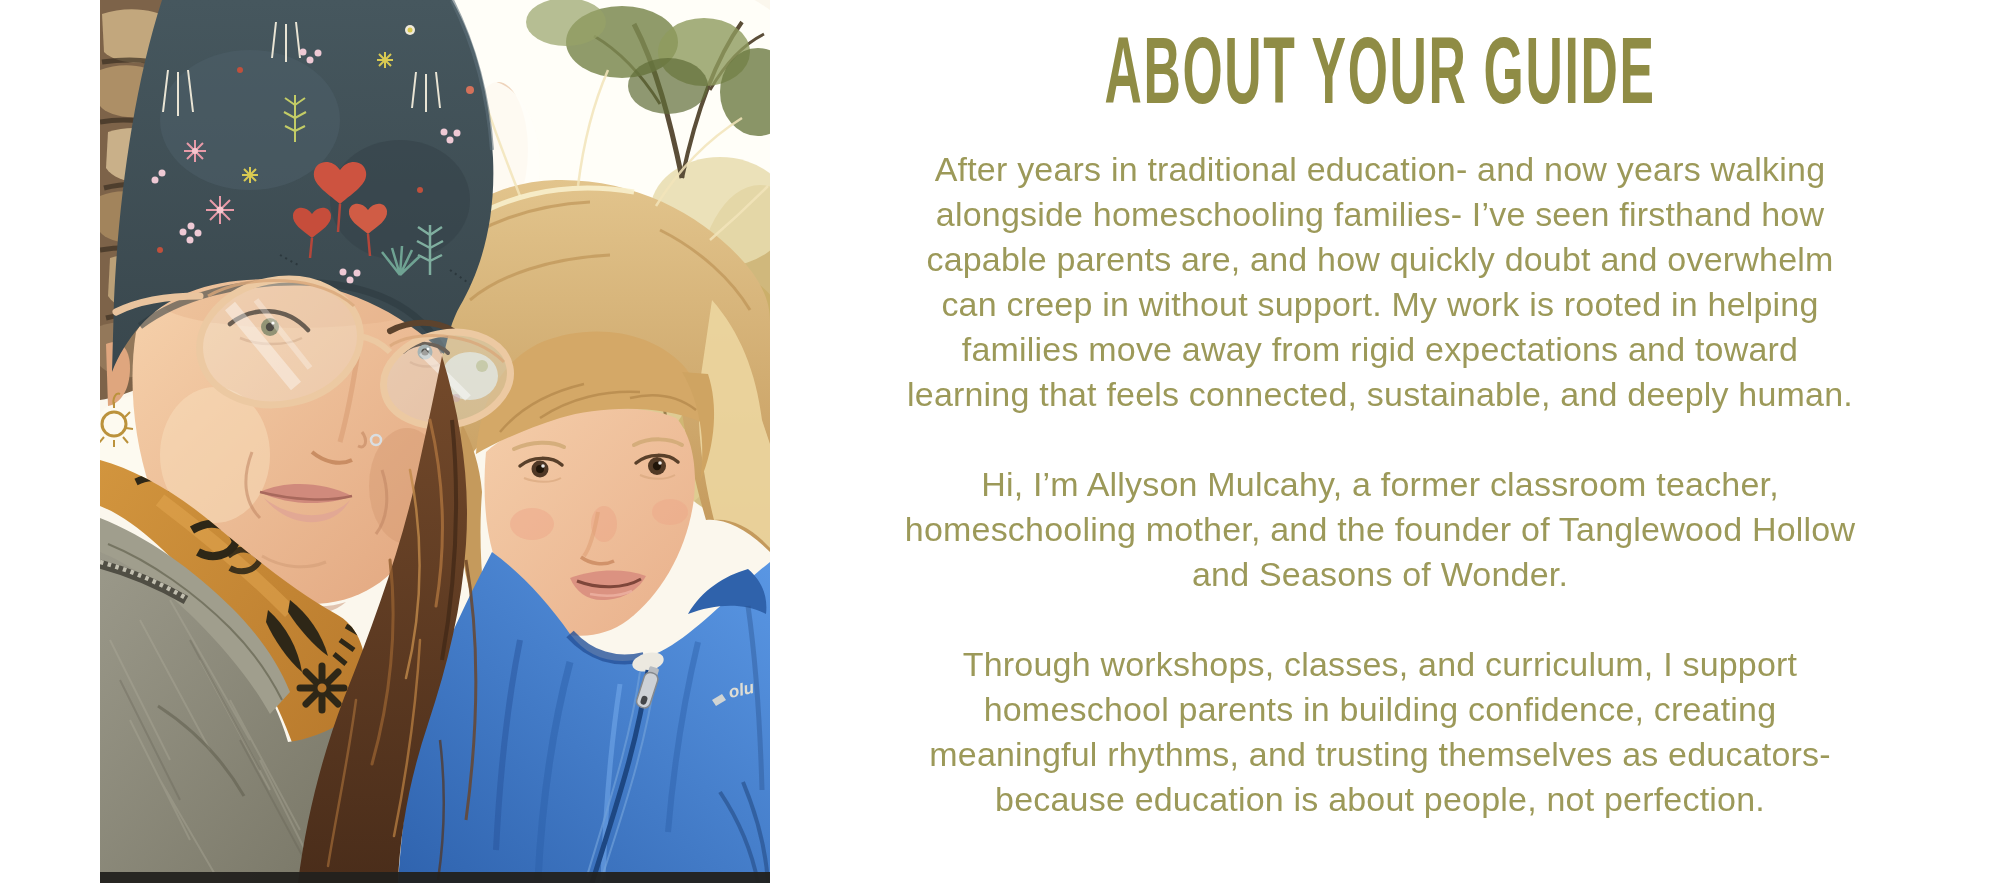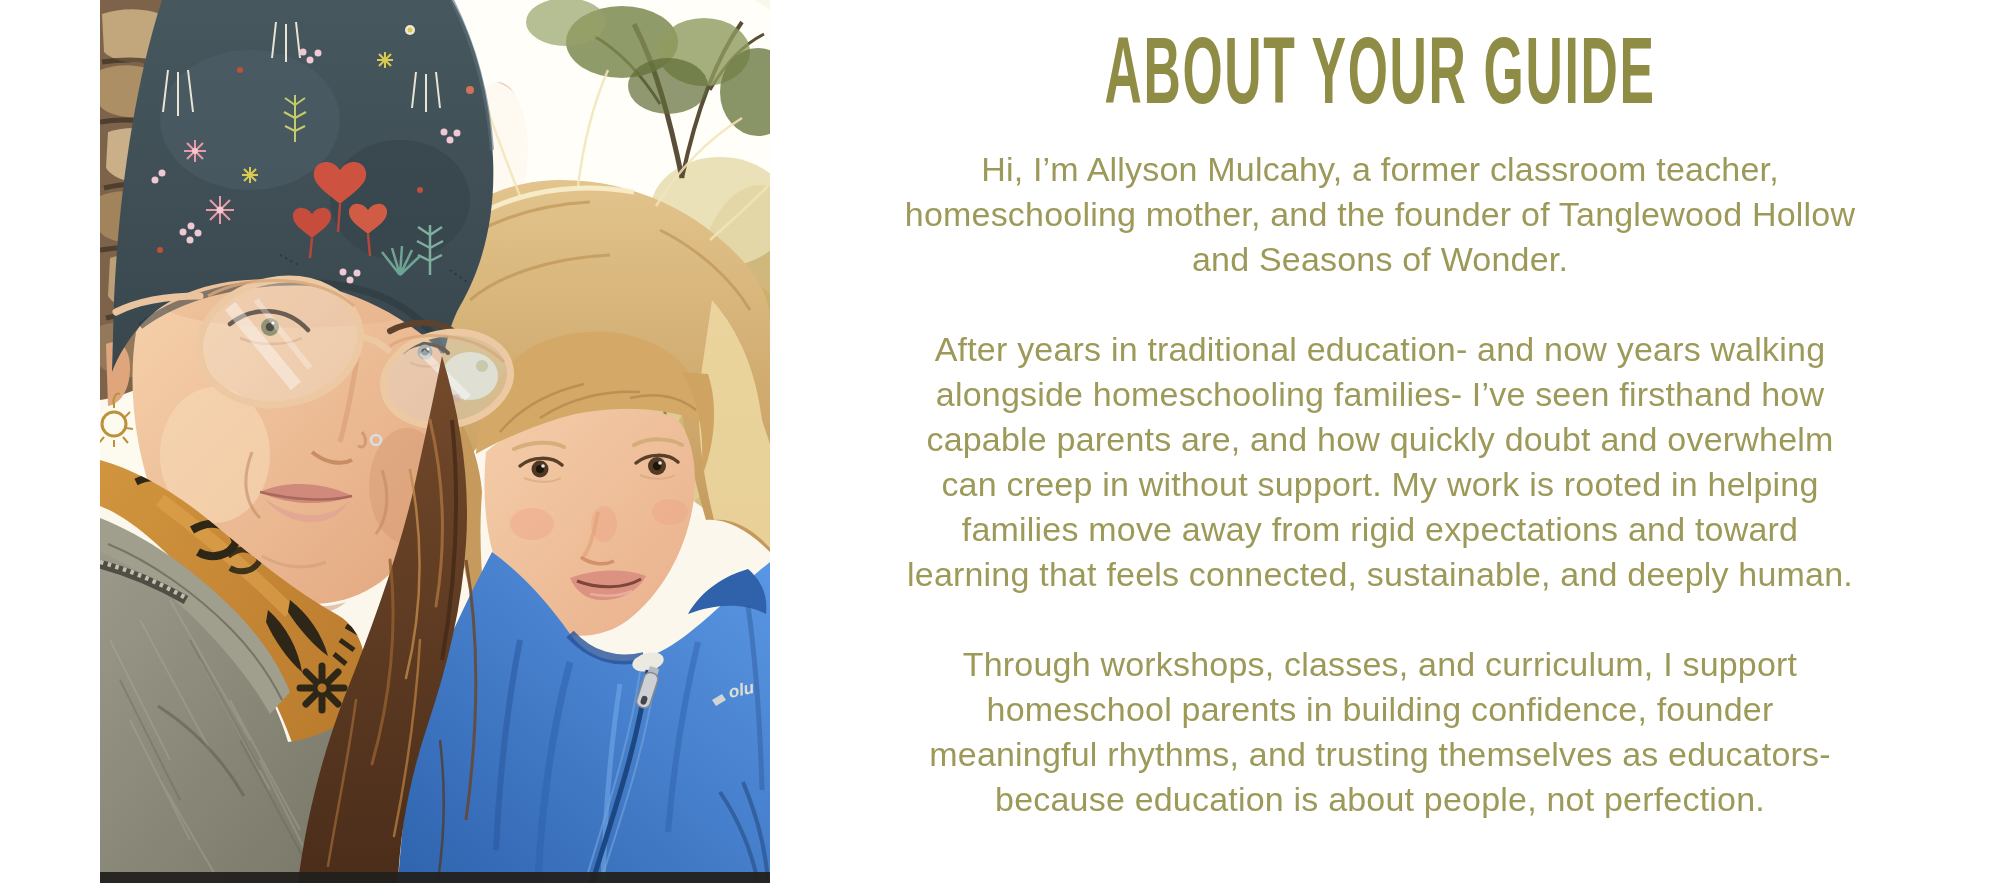--- a/index.html
+++ b/index.html
@@ -322,29 +322,29 @@
       <path d="M14,408 l0,-6 M25,417 l5,-5 M26,428 l7,1 M23,437 l5,6 M14,440 l0,7 M4,437 l-5,6" stroke="#bb923c" stroke-width="2" fill="none"></path>
     </g>
 
     <rect x="0" y="872" width="670" height="11" fill="#22211e" opacity="0.95"></rect>
   </svg>
   </div>
 
   <div class="content">
     <h1 class="title"><span class="condense" style="color: rgb(143, 140, 69);">ABOUT YOUR GUIDE</span></h1>
     <div class="paras">
-      <p class="para" style="color: rgb(156, 153, 89);">Hi, I’m Allyson Mulcahy, a former classroom teacher,
-homeschooling mother, and the founder of Tanglewood Hollow
-and Seasons of Wonder.</p>
       <p class="para" style="color: rgb(156, 153, 89);">After years in traditional education- and now years walking
 alongside homeschooling families- I’ve seen firsthand how
 capable parents are, and how quickly doubt and overwhelm
 can creep in without support. My work is rooted in helping
 families move away from rigid expectations and toward
 learning that feels connected, sustainable, and deeply human.</p>
+      <p class="para" style="color: rgb(156, 153, 89);">Hi, I’m Allyson Mulcahy, a former classroom teacher,
+homeschooling mother, and the founder of Tanglewood Hollow
+and Seasons of Wonder.</p>
       <p class="para" style="color: rgb(156, 153, 89);">Through workshops, classes, and curriculum, I support
-homeschool parents in building confidence, founder
+homeschool parents in building confidence, creating
 meaningful rhythms, and trusting themselves as educators-
 because education is about people, not perfection.</p>
     </div>
   </div>
 
 </div>
 
 </body></html>

